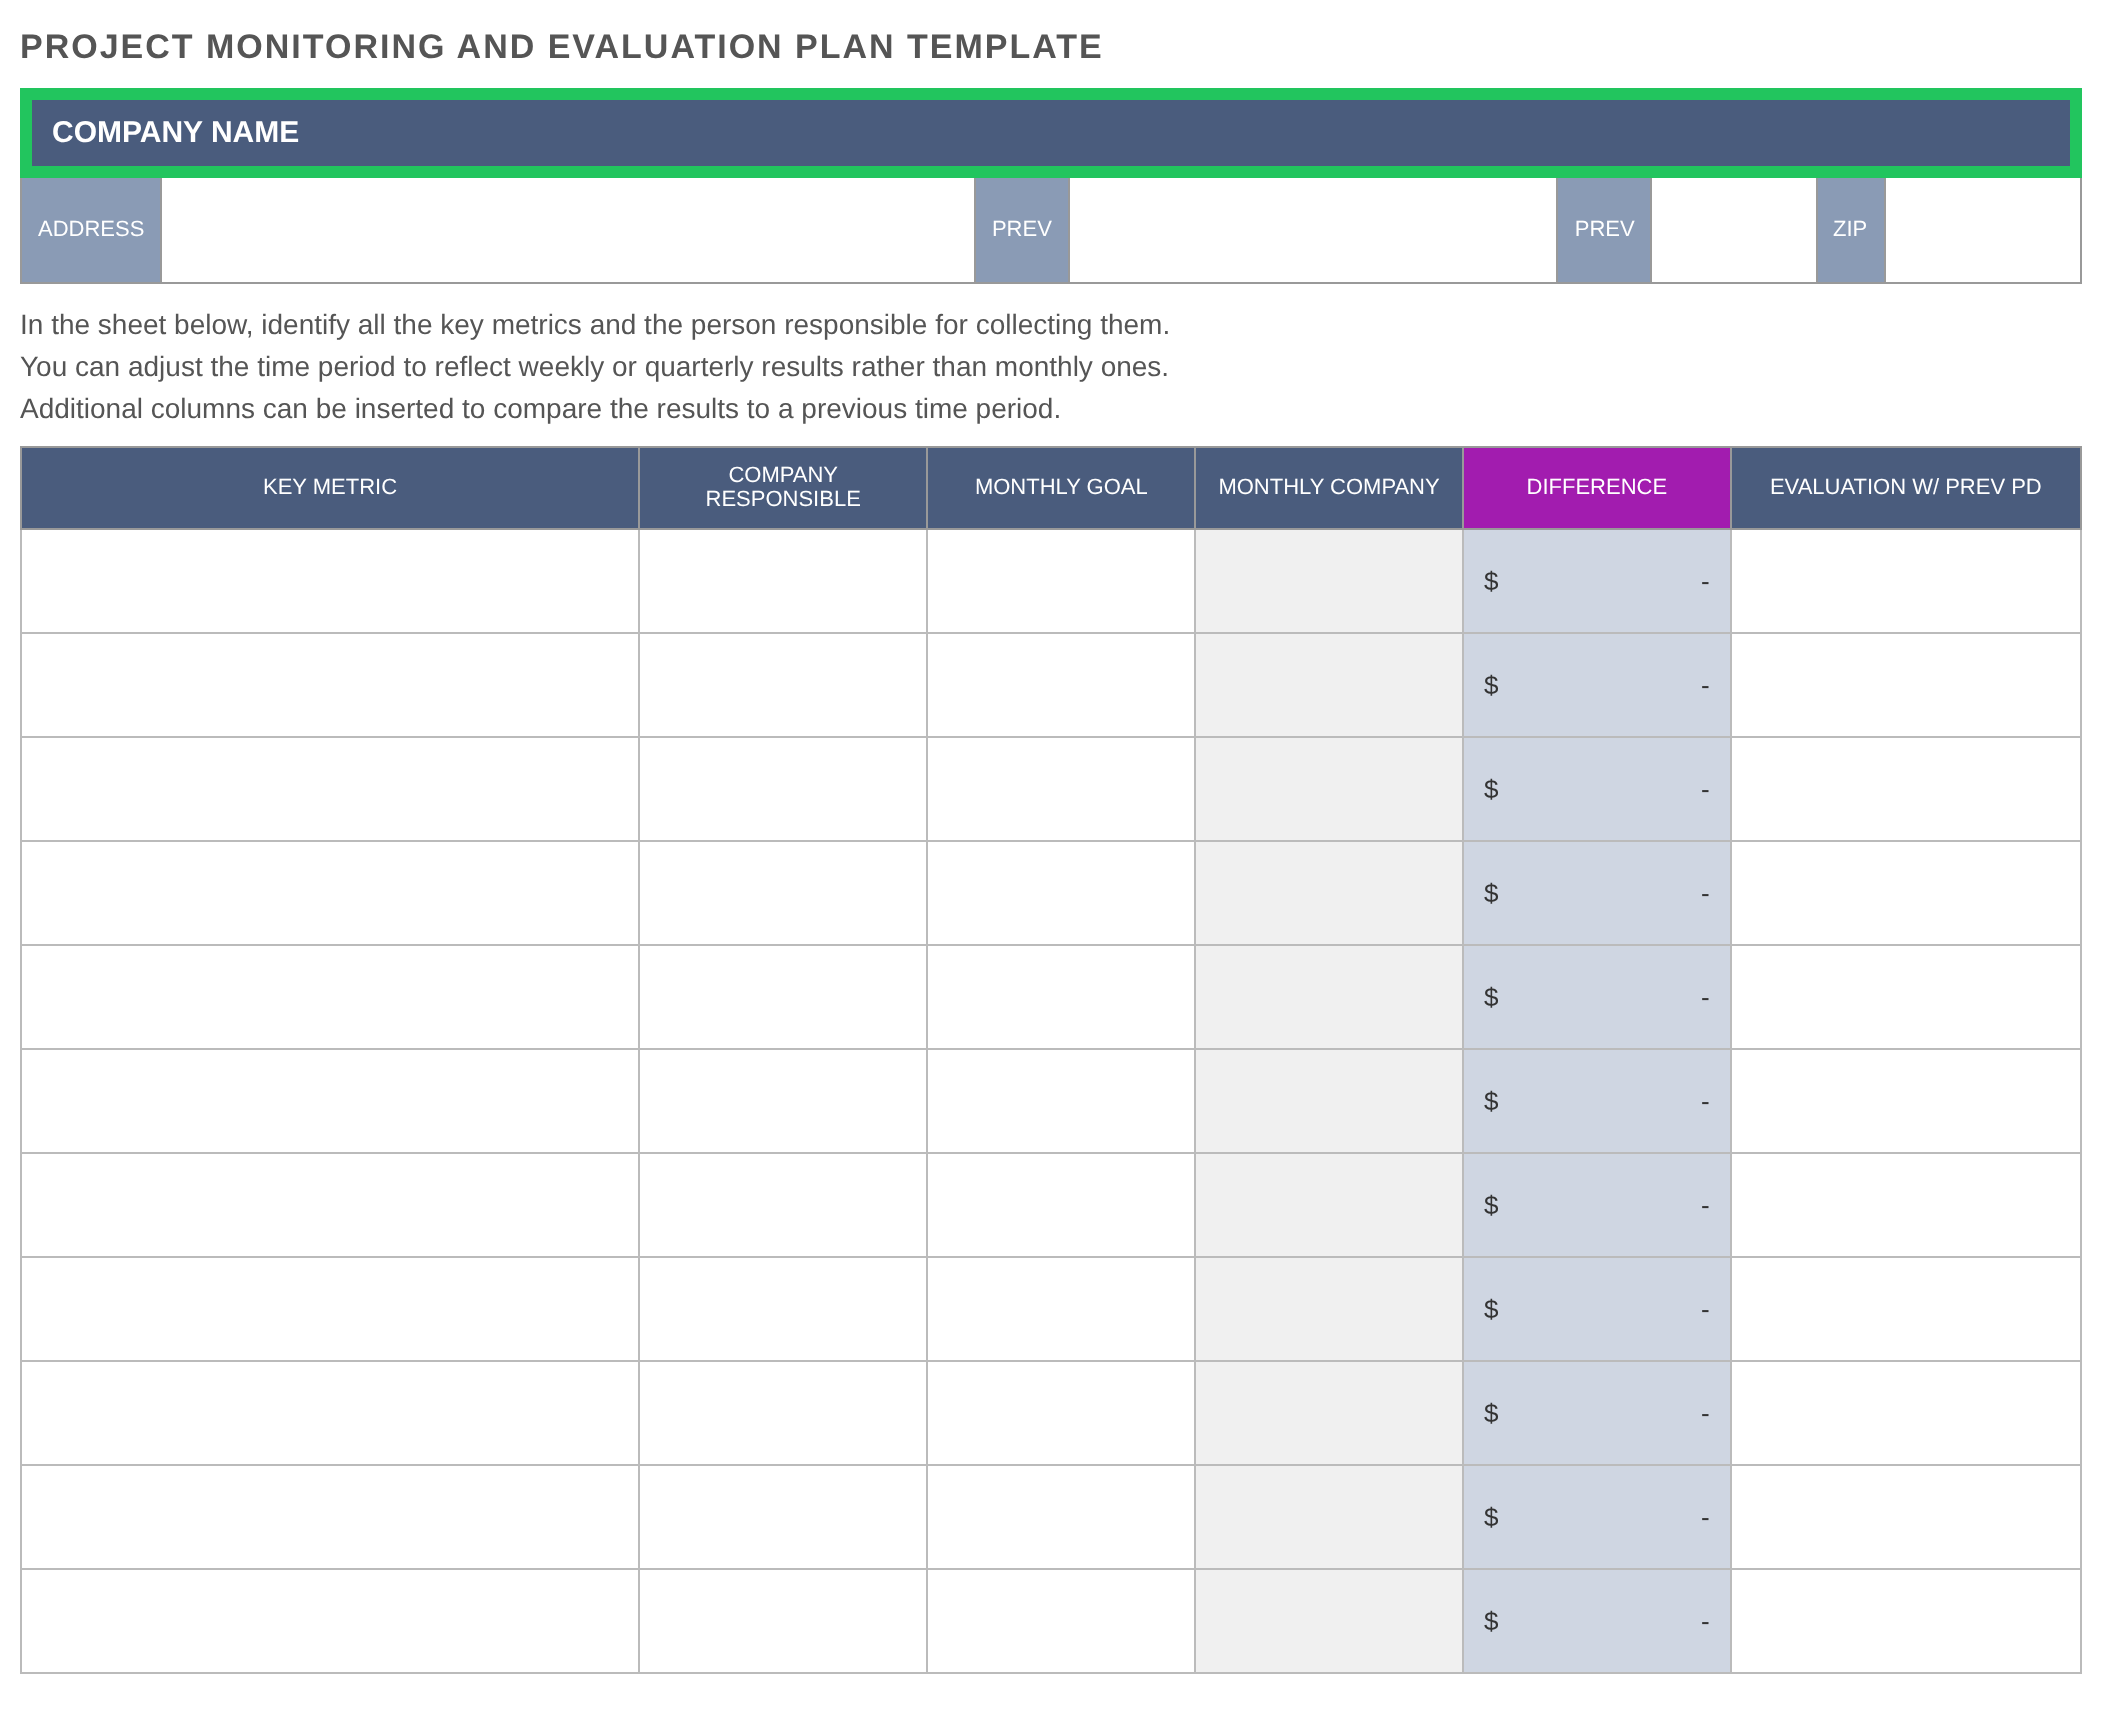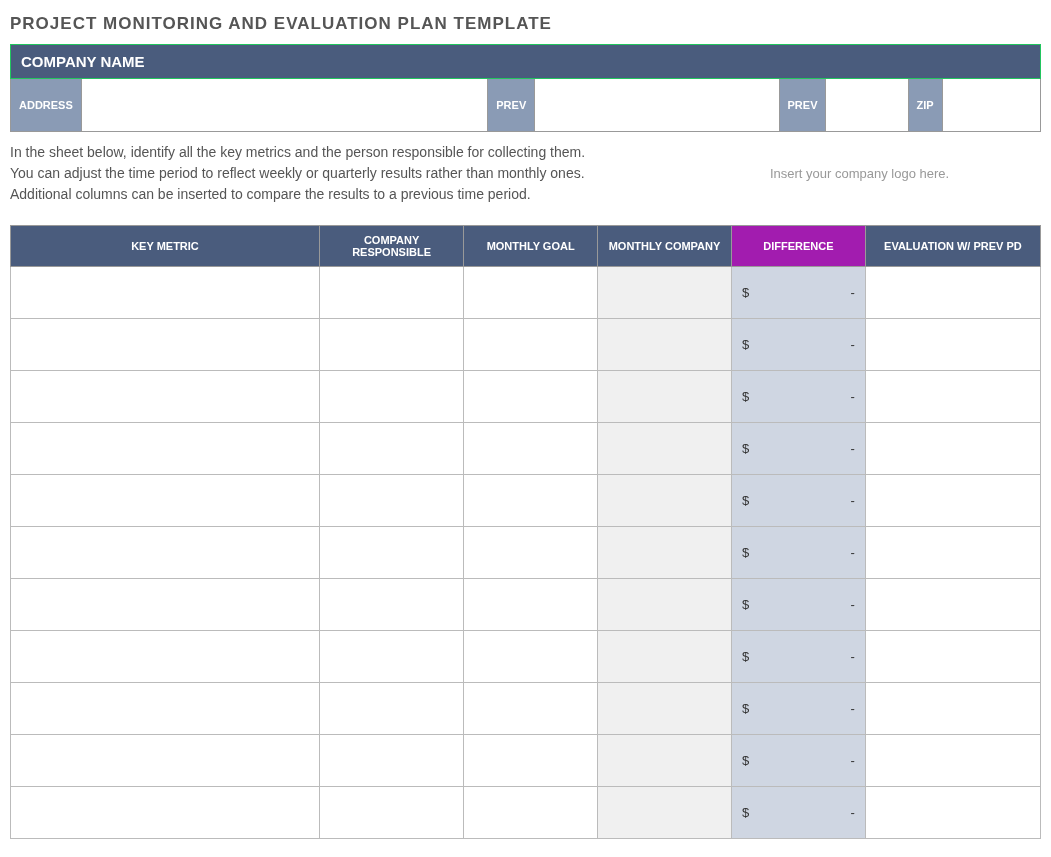--- a/index.html
+++ b/index.html
@@ -17,53 +17,53 @@
       color: #555;
       letter-spacing: 1px;
       padding: 4px 0 10px 0;
     }
     .company-bar {
       background: #4a5c7d;
       color: #fff;
       font-weight: bold;
       padding: 8px 10px;
       font-size: 15px;
-      border: 1px solid #22c55e;
+      border: 6px solid #22c55e;
     }
     .address-row {
       display: flex;
       border: 1px solid #999;
       border-top: none;
     }
     .addr-label {
       background: #8a9bb5;
       color: #fff;
       font-size: 11px;
-      font-weight: bold;
+      font-weight: normal;
       padding: 20px 8px;
       display: flex;
       align-items: center;
       border-right: 1px solid #999;
       border-left: 1px solid #999;
     }
     .addr-label:first-child {
       border-left: none;
     }
     .addr-field {
       background: #fff;
       flex: 1;
       min-height: 22px;
     }
     .addr-field.address-val { flex: 5; }
     .addr-field.city-val { flex: 3; }
     .addr-field.state-val { flex: 1; }
     .addr-field.zip-val { flex: 1.2; }
     .info-section {
       display: flex;
-      padding: 10px 0 20px 0;
+      padding: 10px 0 8px 0;
       gap: 88px;
     }
     .instructions {
       color: #555;
       font-size: 14px;
       line-height: 1.5;
       max-width: 580px;
     }
     .logo-placeholder {
       color: #999;
@@ -75,21 +75,21 @@
     }
     .metrics-table {
       border-collapse: collapse;
       width: 100%;
       table-layout: fixed;
     }
     .metrics-table th {
       background: #4a5c7d;
       color: #fff;
       font-size: 11px;
-      font-weight: bold;
+      font-weight: normal;
       padding: 8px 4px;
       text-align: center;
       border: 1px solid #999;
     }
     .metrics-table th.diff-header {
       background: #a21caf;
     }
     .metrics-table td {
       border: 1px solid #bbb;
       height: 52px;
@@ -132,21 +132,20 @@
   <div class="addr-label">PREV</div>
   <div class="addr-field city-val"></div>
   <div class="addr-label">PREV</div>
   <div class="addr-field state-val"></div>
   <div class="addr-label">ZIP</div>
   <div class="addr-field zip-val"></div>
 </div>
 
 <div class="info-section">
   <div class="instructions">In the sheet below, identify all the key metrics and the person responsible for collecting them. You can adjust the time period to reflect weekly or quarterly results rather than monthly ones. Additional columns can be inserted to compare the results to a previous time period.</div>
-  <div class="logo-placeholder">Insert your company logo here.</div>
 </div>
 
 <table class="metrics-table">
   <colgroup>
     <col class="col-metric">
     <col class="col-person">
     <col class="col-goal">
     <col class="col-actual">
     <col class="col-diff">
     <col class="col-comp">

